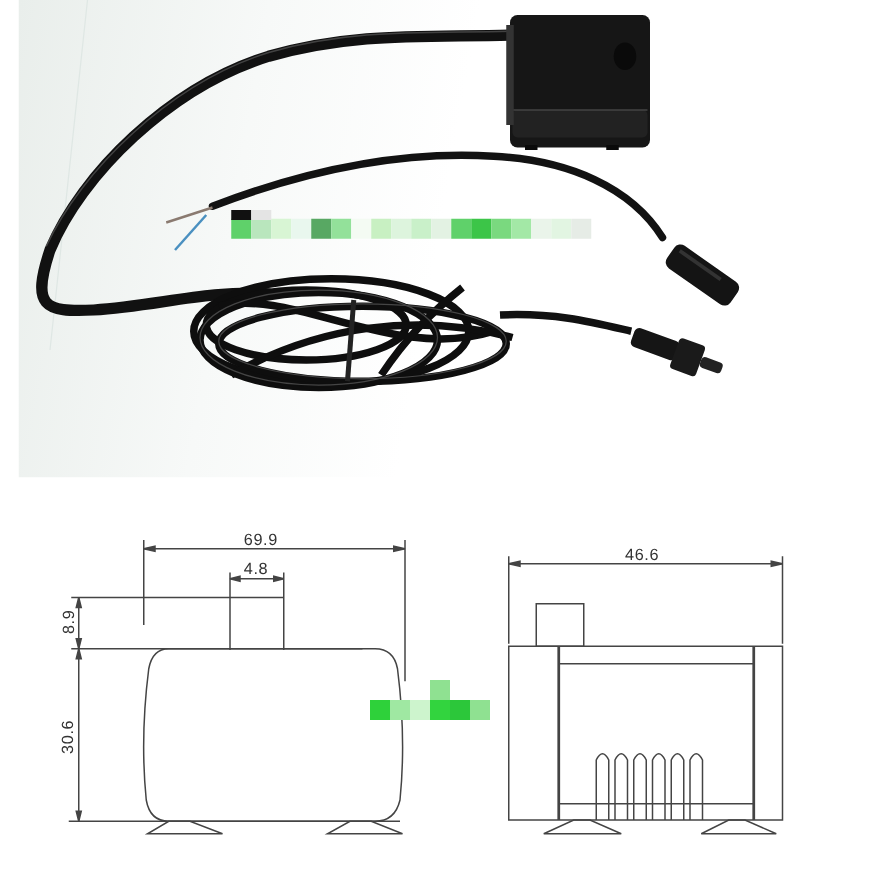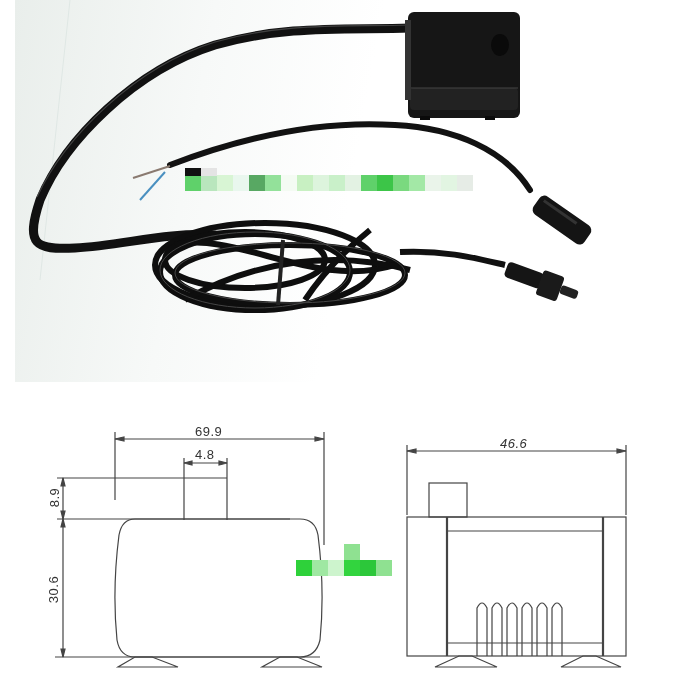--- a/index.html
+++ b/index.html
@@ -154,21 +154,21 @@
         <path d="M459,656 L472,656 L497,667 L435,667 Z"></path>
         <path d="M583,656 L596,656 L621,667 L561,667 Z"></path>
       </g>
     </g>
   </svg>
 
   <div class="dim-label" style="left:195px; top:42px;">69.9</div>
   <div class="dim-label" style="left:195px; top:65px;">4.8</div>
   <div class="dim-label vert" style="left:45px; top:108px;">8.9</div>
   <div class="dim-label vert" style="left:40px; top:200px;">30.6</div>
-  <div class="dim-label" style="left:500px; top:54px;font-style:italic;">46.6</div>
+  <div class="dim-label" style="left:500px; top:54px;">46.6</div>
 
   <div class="mosaic" style="left:296px; top:178px;">
     <span style="background:#2ed13a"></span>
       <span style="background:#9fe8a2"></span>
       <span style="background:#cdf4cd"></span>
     <span style="background:#32d43e"></span>
       <span style="background:#2cc73a"></span>
       <span style="background:#8fe191"></span>
   </div>
   <div class="mosaic" style="left:344px; top:162px;">

